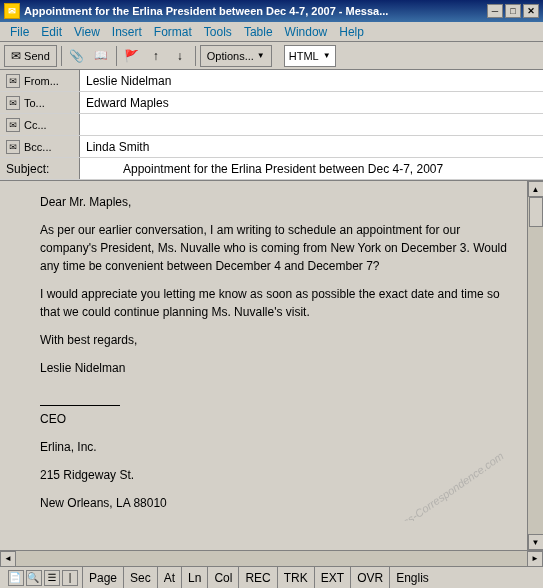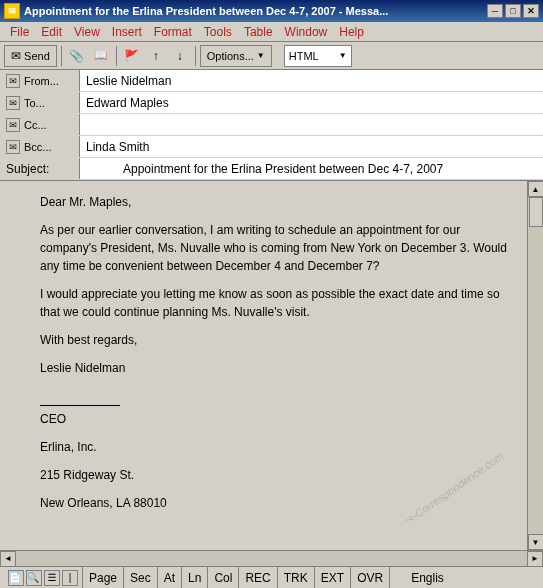--- a/index.html
+++ b/index.html
@@ -66,21 +66,21 @@
       height: 20px;
       display: flex;
       align-items: center;
       padding: 0 4px;
       gap: 0;
     }
     .menu-item {
       padding: 2px 6px;
       font-size: 12px;
       cursor: pointer;
-      color: #b91c1c;
+      color: #0369a1;
     }
 
     
     .toolbar {
       background: #d4d0c8;
       border-bottom: 1px solid #808080;
       height: 28px;
       display: flex;
       align-items: center;
       padding: 2px 4px;
@@ -104,21 +104,21 @@
       margin: 0 2px;
     }
     .toolbar-dropdown {
       height: 22px;
       padding: 0 4px;
       background: white;
       border: 1px solid #808080;
       display: flex;
       align-items: center;
       font-size: 11px;
-      gap: 20px;
+      gap: 4px;
     }
     .dropdown-arrow {
       font-size: 8px;
     }
     .toolbar-icon-btn {
       width: 22px;
       height: 22px;
       background: #d4d0c8;
       border: 1px solid transparent;
       display: flex;
@@ -273,21 +273,20 @@
     .status-section {
       display: flex;
       align-items: center;
       padding: 0 6px;
       border-right: 1px solid #808080;
       height: 100%;
       font-size: 12px;
     }
     .status-section:last-child {
       border-right: none;
-      margin-left: 15px;
     }
     .status-icons {
       display: flex;
       align-items: center;
       gap: 2px;
       padding: 0 4px;
       border-right: 1px solid #808080;
       height: 100%;
     }
     .status-icon-btn {

